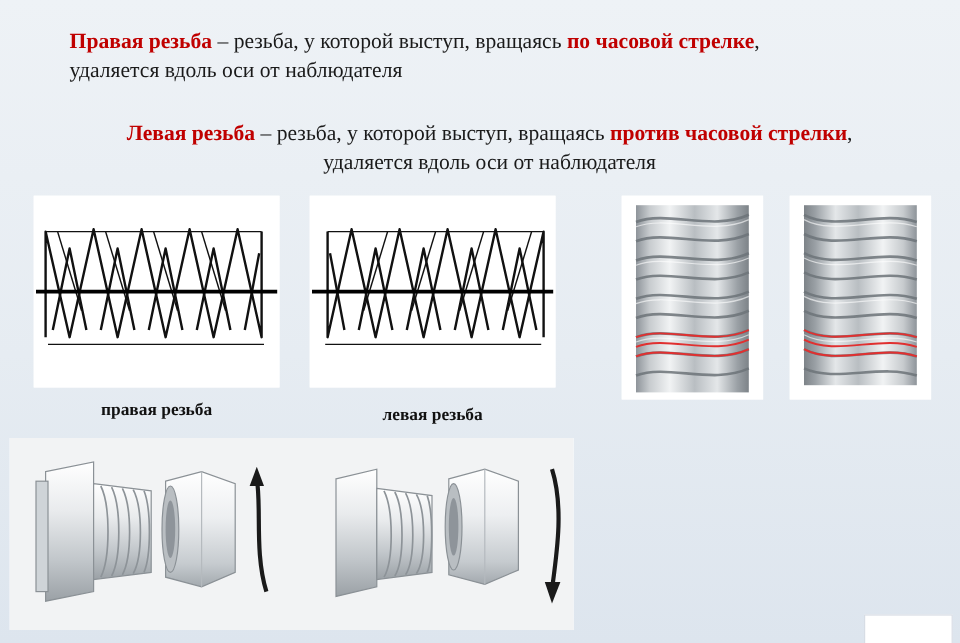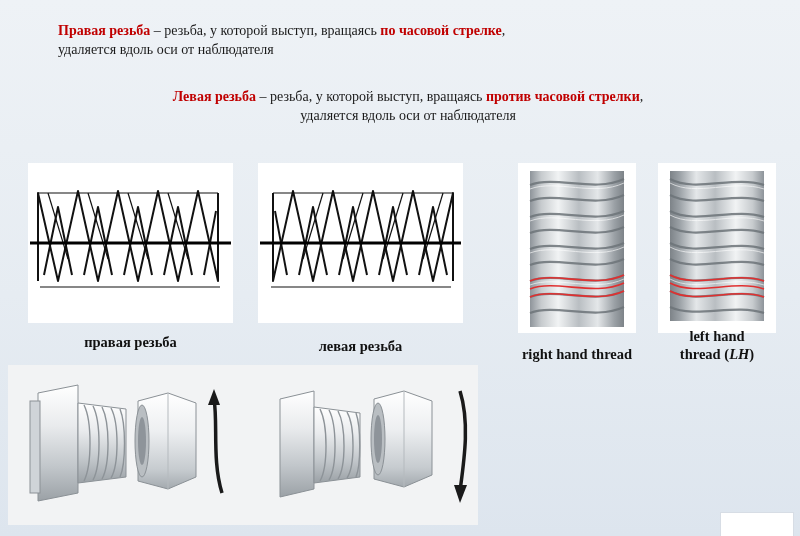--- a/index.html
+++ b/index.html
@@ -20,21 +20,21 @@
   }
 
   
   .text-block {
     position: absolute;
     left: 58px;
     top: 22px;
     width: 700px;
   }
   .para {
-    font-size: 14px;
+    font-size: 18px;
     line-height: 1.35;
     color: #1a1a1a;
     margin-bottom: 16px;
     text-align: left;
   }
   .para .term {
     color: #c00000;
     font-weight: bold;
   }
   .para .hl {
@@ -206,21 +206,20 @@
         <path d="M12,90 C38,80 76,98 106,84"></path>
         <path d="M12,122 C38,112 76,130 106,116"></path>
       </g>
       <g stroke="#e03030" stroke-width="1.6" fill="none">
         <path d="M12,118 C38,108 76,126 106,112"></path>
         <path d="M12,126 C38,116 76,134 106,120"></path>
         <path d="M12,134 C38,124 76,142 106,128"></path>
       </g>
     </svg>
   </div>
-  <div class="caption" id="cap-rh">right hand thread</div>
 
   <div class="fig" id="fig-lh-photo">
     <svg width="118" height="170" viewBox="0 0 118 170">
       <defs>
         <linearGradient id="metalLH" x1="0" y1="0" x2="1" y2="0">
           <stop offset="0%" stop-color="#7d8388"></stop>
           <stop offset="10%" stop-color="#9aa0a5"></stop>
           <stop offset="28%" stop-color="#e4e7e9"></stop>
           <stop offset="48%" stop-color="#b9bec2"></stop>
           <stop offset="70%" stop-color="#f1f3f4"></stop>
@@ -247,24 +246,20 @@
         <path d="M12,84 C38,98 76,80 106,90"></path>
         <path d="M12,116 C38,130 76,112 106,122"></path>
       </g>
       <g stroke="#e03030" stroke-width="1.6" fill="none">
         <path d="M12,112 C38,126 76,108 106,118"></path>
         <path d="M12,120 C38,134 76,116 106,126"></path>
         <path d="M12,128 C38,142 76,124 106,134"></path>
       </g>
     </svg>
   </div>
-  <div class="caption" id="cap-lh">
-    <span>left hand</span><br>
-    <span>thread (</span><span class="ital">LH</span><span>)</span>
-  </div>
 
   <div class="fig" id="fig-bolts">
     <svg width="470" height="160" viewBox="0 0 470 160">
       <defs>
         <linearGradient id="boltBody" x1="0" y1="0" x2="0" y2="1">
           <stop offset="0%" stop-color="#ffffff"></stop>
           <stop offset="35%" stop-color="#e9ebed"></stop>
           <stop offset="70%" stop-color="#c2c7cb"></stop>
           <stop offset="100%" stop-color="#9ba1a6"></stop>
         </linearGradient>

